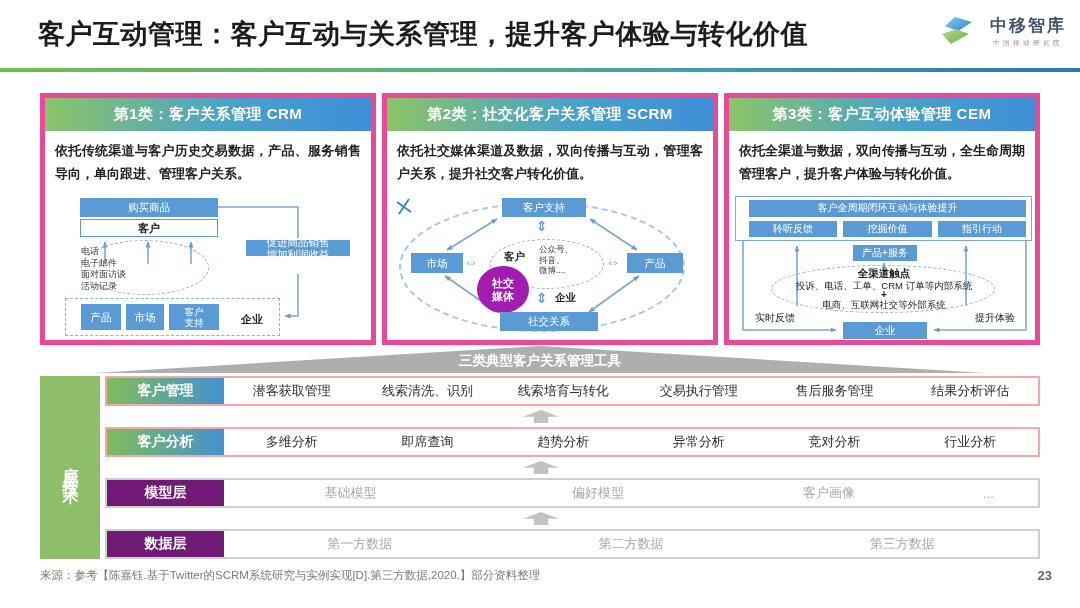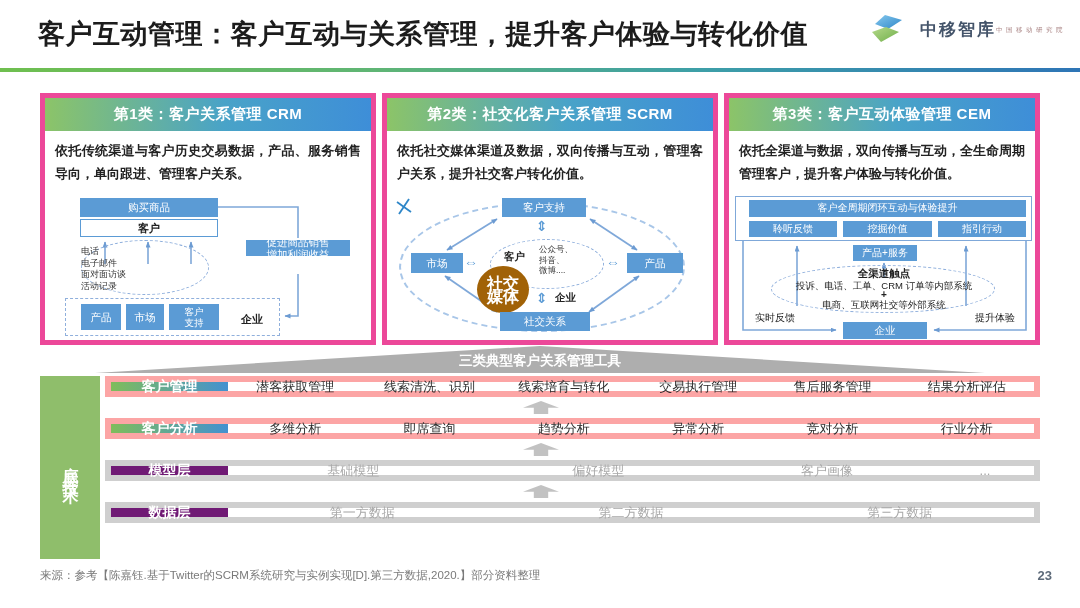--- a/index.html
+++ b/index.html
@@ -8,21 +8,21 @@
     position:relative; width:1080px; height:608px; background:#ffffff;
     font-family:"Liberation Sans","DejaVu Sans",sans-serif; overflow:hidden;
     margin:0 auto;
   }
   
   .slide-title {
     position:absolute; left:38px; top:16px; font-size:27px; font-weight:bold;
     color:#1c1c1c; letter-spacing:0.5px;
   }
   .logo { position:absolute; right:14px; top:14px; display:flex; align-items:center; gap:7px; }
-  .logo-text { display:flex; flex-direction:row; align-items:center;margin-left:8px; }
+  .logo-text { display:flex; flex-direction:column; align-items:center;margin-left:8px; }
   .logo-name { font-size:17px; font-weight:bold; color:#44546a; letter-spacing:2px; }
   .logo-sub { font-size:6.5px; color:#a98383; letter-spacing:3.5px; margin-top:2px; }
   .header-rule {
     position:absolute; left:0; top:68px; width:1080px; height:4px;
     background:linear-gradient(90deg,#6fbf4f,#5fb575 35%,#3d9fa8 65%,#2e75b6);
   }
   
   .panels { position:absolute; left:40px; top:93px; width:1000px; height:252px; display:flex; gap:6px; }
   .panel { border:5px solid #ec4899; background:#fff; display:flex; flex-direction:column; }
   .panel.p1 { flex:0 0 336px; } .panel.p2 { flex:0 0 336px; } .panel.p3 { flex:0 0 316px; }
@@ -55,27 +55,27 @@
              font-size:9px; line-height:11.5px; color:#333; }
   .d1-benefit { left:201px; top:46px; width:104px; height:16px; }
   .d1-drect { left:20px; top:104px; width:215px; height:38px; }
   .d1-u1 { left:36px;  top:110px; width:40px; height:26px; }
   .d1-u2 { left:81px;  top:110px; width:38px; height:26px; }
   .d1-u3 { left:124px; top:110px; width:50px; height:26px; font-size:9.5px; line-height:11px; }
   .d1-ent { left:196px; top:118px; }
   
   .d2-outer { left:12px; top:8px; width:286px; height:130px; border-width:2px; border-color:#a8c6e8; }
   .d2-inner { left:103px; top:45px; width:114px; height:50px; }
-  .d2-circle { position:absolute; left:90px; top:72px; width:52px; height:47px; background:#a16207;
-               border-radius:50%; color:#fff; font-weight:bold; font-size:16px; line-height:13px;
+  .d2-circle { position:absolute; left:90px; top:72px; width:52px; height:47px; background:#a21caf;
+               border-radius:50%; color:#fff; font-weight:bold; font-size:11px; line-height:13px;
                display:flex; align-items:center; justify-content:center; text-align:center; }
   .d2-top    { left:115px; top:4px;  width:84px; height:19px; }
   .d2-left   { left:24px;  top:59px; width:52px; height:20px; }
   .d2-right  { left:240px; top:59px; width:56px; height:20px; }
-  .d2-bottom { left:113px; top:118px; width:90px; height:19px; }
+  .d2-bottom { left:113px; top:118px; width:98px; height:19px; }
   .d2-cust { left:117px; top:56px; font-size:10.5px; }
   .d2-chan { position:absolute; left:152px; top:50px; width:62px; font-size:8.5px;
              line-height:10.5px; color:#333; }
   .d2-ent  { left:168px; top:97px; font-size:10.5px; }
   .dbl { position:absolute; color:#5b9bd5; font-size:14px; font-weight:bold; line-height:14px; }
   .d2-a1 { left:77px;  top:61px; } .d2-a2 { left:219px; top:61px; }
   .d2-a3 { left:149px; top:25px; } .d2-a4 { left:149px; top:97px; }
   
   .d3-outer { position:absolute; left:6px; top:2px; width:297px; height:45px;
               border:1.5px solid #7fa8d9; background:#fff; }
@@ -97,21 +97,21 @@
   .funnel::before { content:""; position:absolute; inset:0; background:#aeaeae;
                     clip-path:polygon(50% 0,100% 100%,0 100%); }
   .funnel span { position:absolute; left:0; right:0; bottom:3px; text-align:center;
                  color:#fff; font-weight:bold; font-size:13.5px; }
   
   .stack { position:absolute; left:40px; top:376px; width:1000px; height:183px; display:flex; gap:5px; }
   .stack-side { flex:0 0 60px; background:#8fbe6b; display:flex; align-items:center; justify-content:center;
                 color:#fff; font-weight:bold; font-size:16px; writing-mode:vertical-rl;
                 text-orientation:upright; letter-spacing:7px; }
   .rows { flex:1; display:flex; flex-direction:column; }
-  .row { height:21px; display:flex; border:6px solid #fca5a5; background:#fff; }
+  .row { height:30px; display:flex; border:2px solid #fca5a5; background:#fff; }
   .row-label { width:117px; flex:0 0 117px; display:flex; align-items:center; justify-content:center;
                color:#fff; font-weight:bold; font-size:14px;
                background:linear-gradient(90deg,#7fbd5b,#4391d0); }
   .row.gray { border-color:#cfcfcf; }
   .row.gray .row-label { background:#701a75; }
   .row-items { flex:1; display:flex; align-items:center; }
   .row-items span { flex:1; text-align:center; font-size:13px; color:#2e2e2e; }
   .row.gray .row-items span { color:#a8a8a8; }
   .row.models .row-items span:nth-child(1){flex:1.15;}
   .row.models .row-items span:nth-child(2){flex:1.1;}

